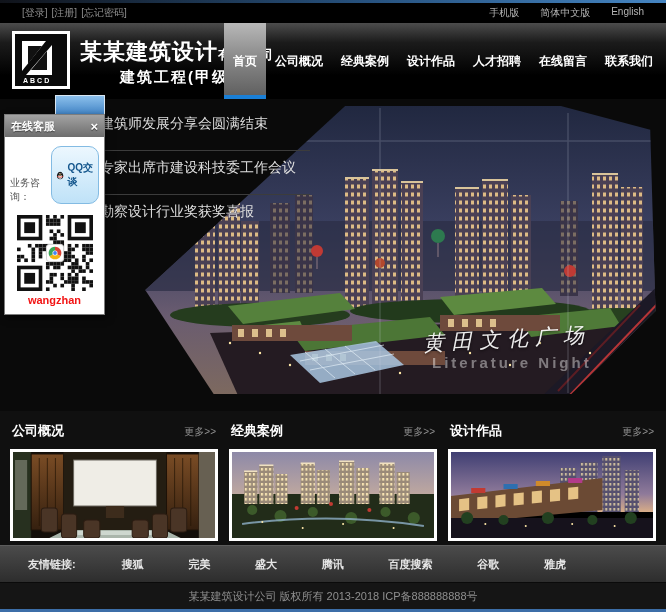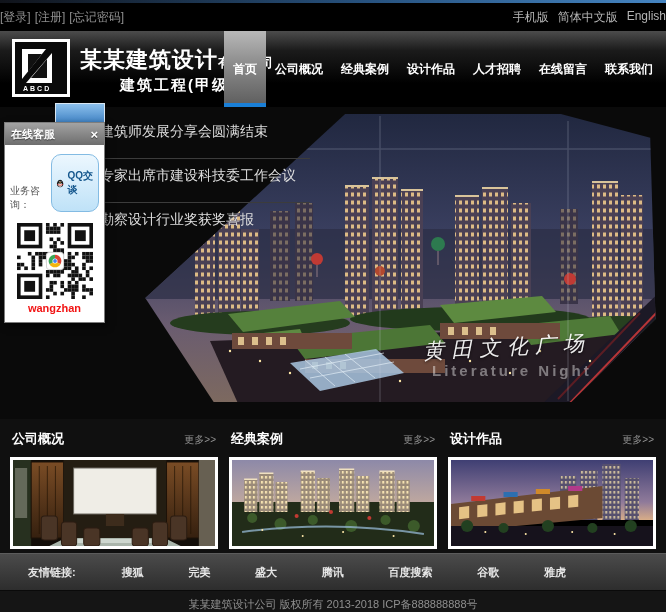--- a/index.html
+++ b/index.html
@@ -1,23 +1,23 @@
 <!DOCTYPE html>
 <html><head>
 <meta charset="utf-8">
 <style>
   * { margin:0; padding:0; box-sizing:border-box; }
   body { background:#333; font-family:"Liberation Sans", sans-serif; }
   .frame { position:relative; width:666px; height:612px; margin:0 auto; background:#0d0d0d; overflow:hidden; }
 
   
   .top-strip { height:3px; background:linear-gradient(90deg,#10131a,#27527f 55%,#4585c2); }
-  .topbar { height:28px; display:flex; justify-content:space-between; align-items:center; padding:0 0; background:#000; font-size:12px; }
+  .topbar { height:20px; display:flex; justify-content:space-between; align-items:center; padding:0 22px; background:#000; font-size:10px; }
   .topbar .left { color:#8f8f8f; display:flex; gap:4px; }
-  .topbar .right { color:#b5b5b5; display:flex; gap:9px; }
+  .topbar .right { color:#b5b5b5; display:flex; gap:21px; }
   .topbar a { color:inherit; text-decoration:none; cursor:pointer; }
 
   
   .header { position:relative; height:76px; background:linear-gradient(180deg,#4c4c4c 0%,#1b1b1b 26%,#000 70%); border-bottom:1px solid #000; }
   .brand { position:absolute; left:12px; top:8px; display:flex; }
   .logo-box { width:58px; height:58px; }
   .brand-text { margin:6px 0 0 10px; color:#fff; }
   .brand-line1 { font-size:22px; font-weight:bold; letter-spacing:1px; white-space:nowrap; }
   .brand-suffix { font-size:13px; font-weight:bold; }
   .brand-line2 { font-size:15px; font-weight:bold; letter-spacing:2px; margin:1px 0 0 40px; }

